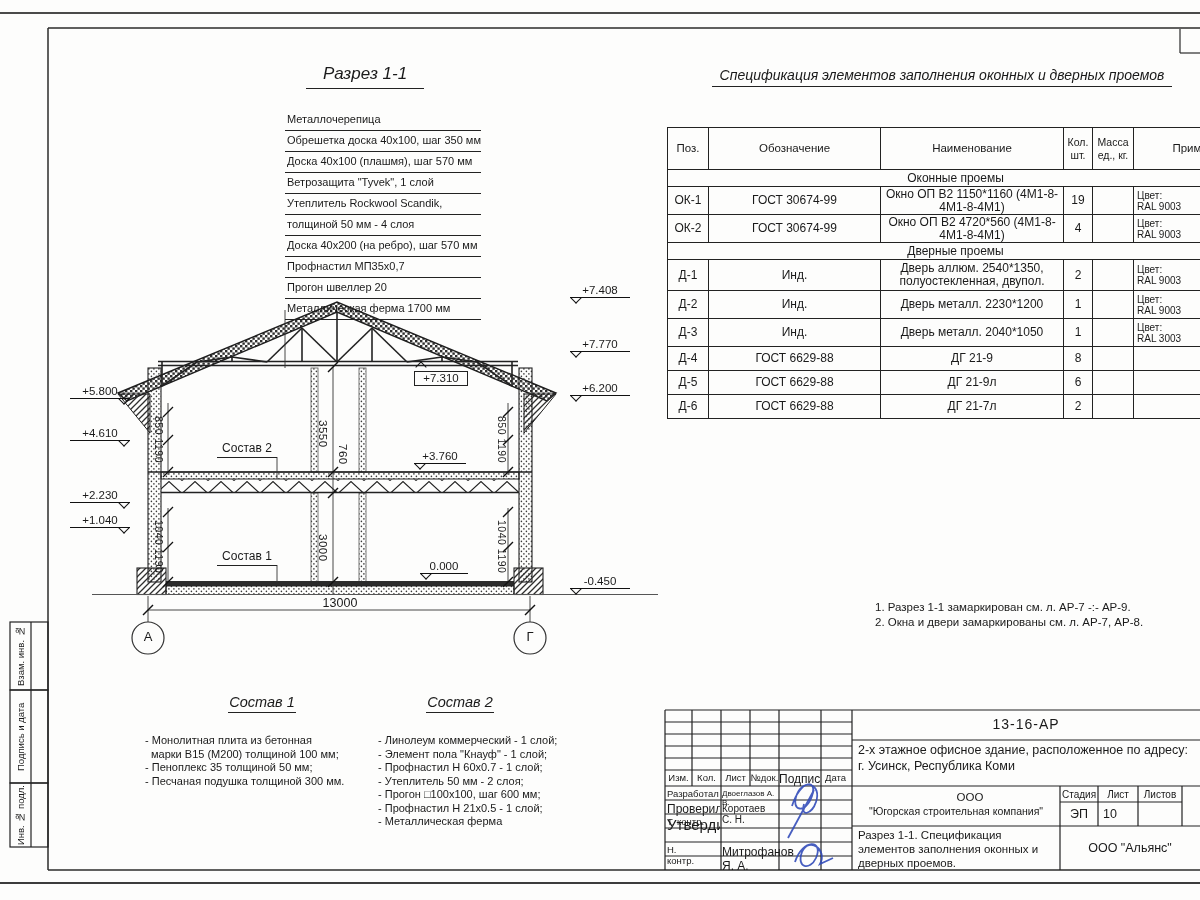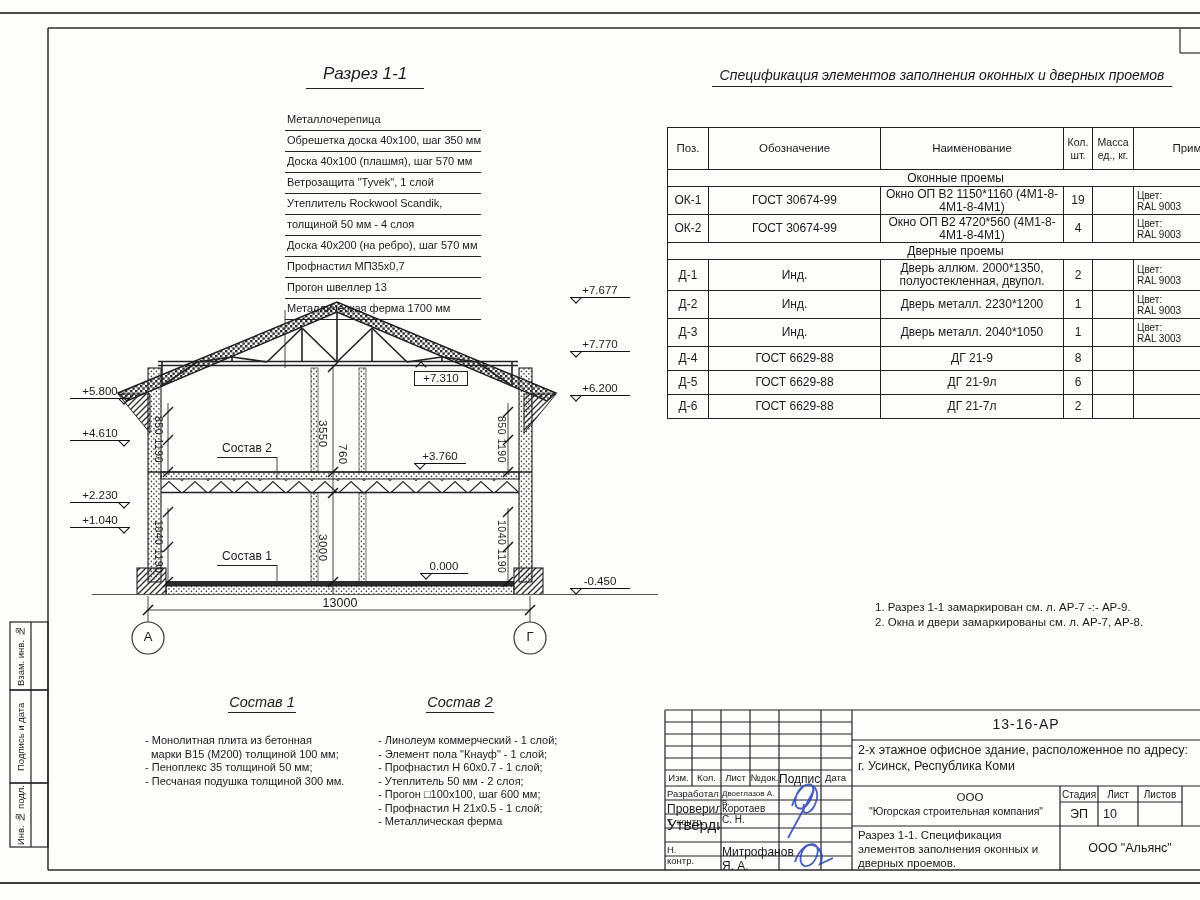--- a/index.html
+++ b/index.html
@@ -221,21 +221,21 @@
 
 <div class="layers">
   <div class="it">Металлочерепица</div>
   <div class="it">Обрешетка доска 40х100, шаг 350 мм</div>
   <div class="it">Доска 40х100 (плашмя), шаг 570 мм</div>
   <div class="it">Ветрозащита "Tyvek", 1 слой</div>
   <div class="it">Утеплитель Rockwool Scandik,</div>
   <div class="it">толщиной 50 мм - 4 слоя</div>
   <div class="it">Доска 40х200 (на ребро), шаг 570 мм</div>
   <div class="it">Профнастил МП35х0,7</div>
-  <div class="it">Прогон швеллер 13</div>
+  <div class="it">Прогон швеллер 20</div>
   <div class="it">Металлическая ферма 1700 мм</div>
 </div>
 
 <table class="spec">
   <colgroup>
       <col style="width:41px">
       <col style="width:172px">
       <col style="width:183px">
       <col style="width:29px">
       <col style="width:41px">
@@ -270,21 +270,21 @@
     <td></td>
     <td class="prim pre">Цвет:
 RAL 9003</td>
   </tr>
   <tr class="sec">
         <td colspan="6">Дверные проемы</td>
       </tr>
   <tr style="height:31px">
     <td>Д-1</td>
     <td>Инд.</td>
-    <td>Дверь аллюм. 2000*1350, полуостекленная, двупол.</td>
+    <td>Дверь аллюм. 2540*1350, полуостекленная, двупол.</td>
     <td>2</td>
     <td></td>
     <td class="prim pre">Цвет:
 RAL 9003</td>
   </tr>
   <tr style="height:28px">
     <td>Д-2</td>
     <td>Инд.</td>
     <td>Дверь металл. 2230*1200</td>
     <td>1</td>
@@ -326,21 +326,21 @@
     <td class="prim pre"></td>
   </tr>
 </tbody>
   </table>
 
 <div class="abs" style="left:875px;top:600px;font-size:11.5px;line-height:15px">
   <div>1. Разрез 1-1 замаркирован см. л. АР-7 -:- АР-9.</div>
   <div>2. Окна и двери замаркированы см. л. АР-7, АР-8.</div>
 </div>
 
-<div class="elev" style="left:570px;top:284px;width:56px"><span>+7.677</span><i class="tick tk-l"></i></div>
+<div class="elev" style="left:570px;top:284px;width:56px"><span>+7.408</span><i class="tick tk-l"></i></div>
 <div class="elev" style="left:570px;top:338px;width:56px"><span>+7.770</span><i class="tick tk-l"></i></div>
 <div class="elev" style="left:570px;top:382px;width:56px"><span>+6.200</span><i class="tick tk-l"></i></div>
 <div class="elev" style="left:570px;top:575px;width:56px"><span>-0.450</span><i class="tick tk-l"></i></div>
 
 <div class="elev" style="left:70px;top:385px;width:56px"><span>+5.800</span><i class="tick tk-r"></i></div>
 <div class="elev" style="left:70px;top:427px;width:56px"><span>+4.610</span><i class="tick tk-r"></i></div>
 <div class="elev" style="left:70px;top:489px;width:56px"><span>+2.230</span><i class="tick tk-r"></i></div>
 <div class="elev" style="left:70px;top:514px;width:56px"><span>+1.040</span><i class="tick tk-r"></i></div>
 
 <div class="elev boxed" style="left:414px;top:371px;width:48px"><span>+7.310</span><i class="tick tk-t"></i></div>

